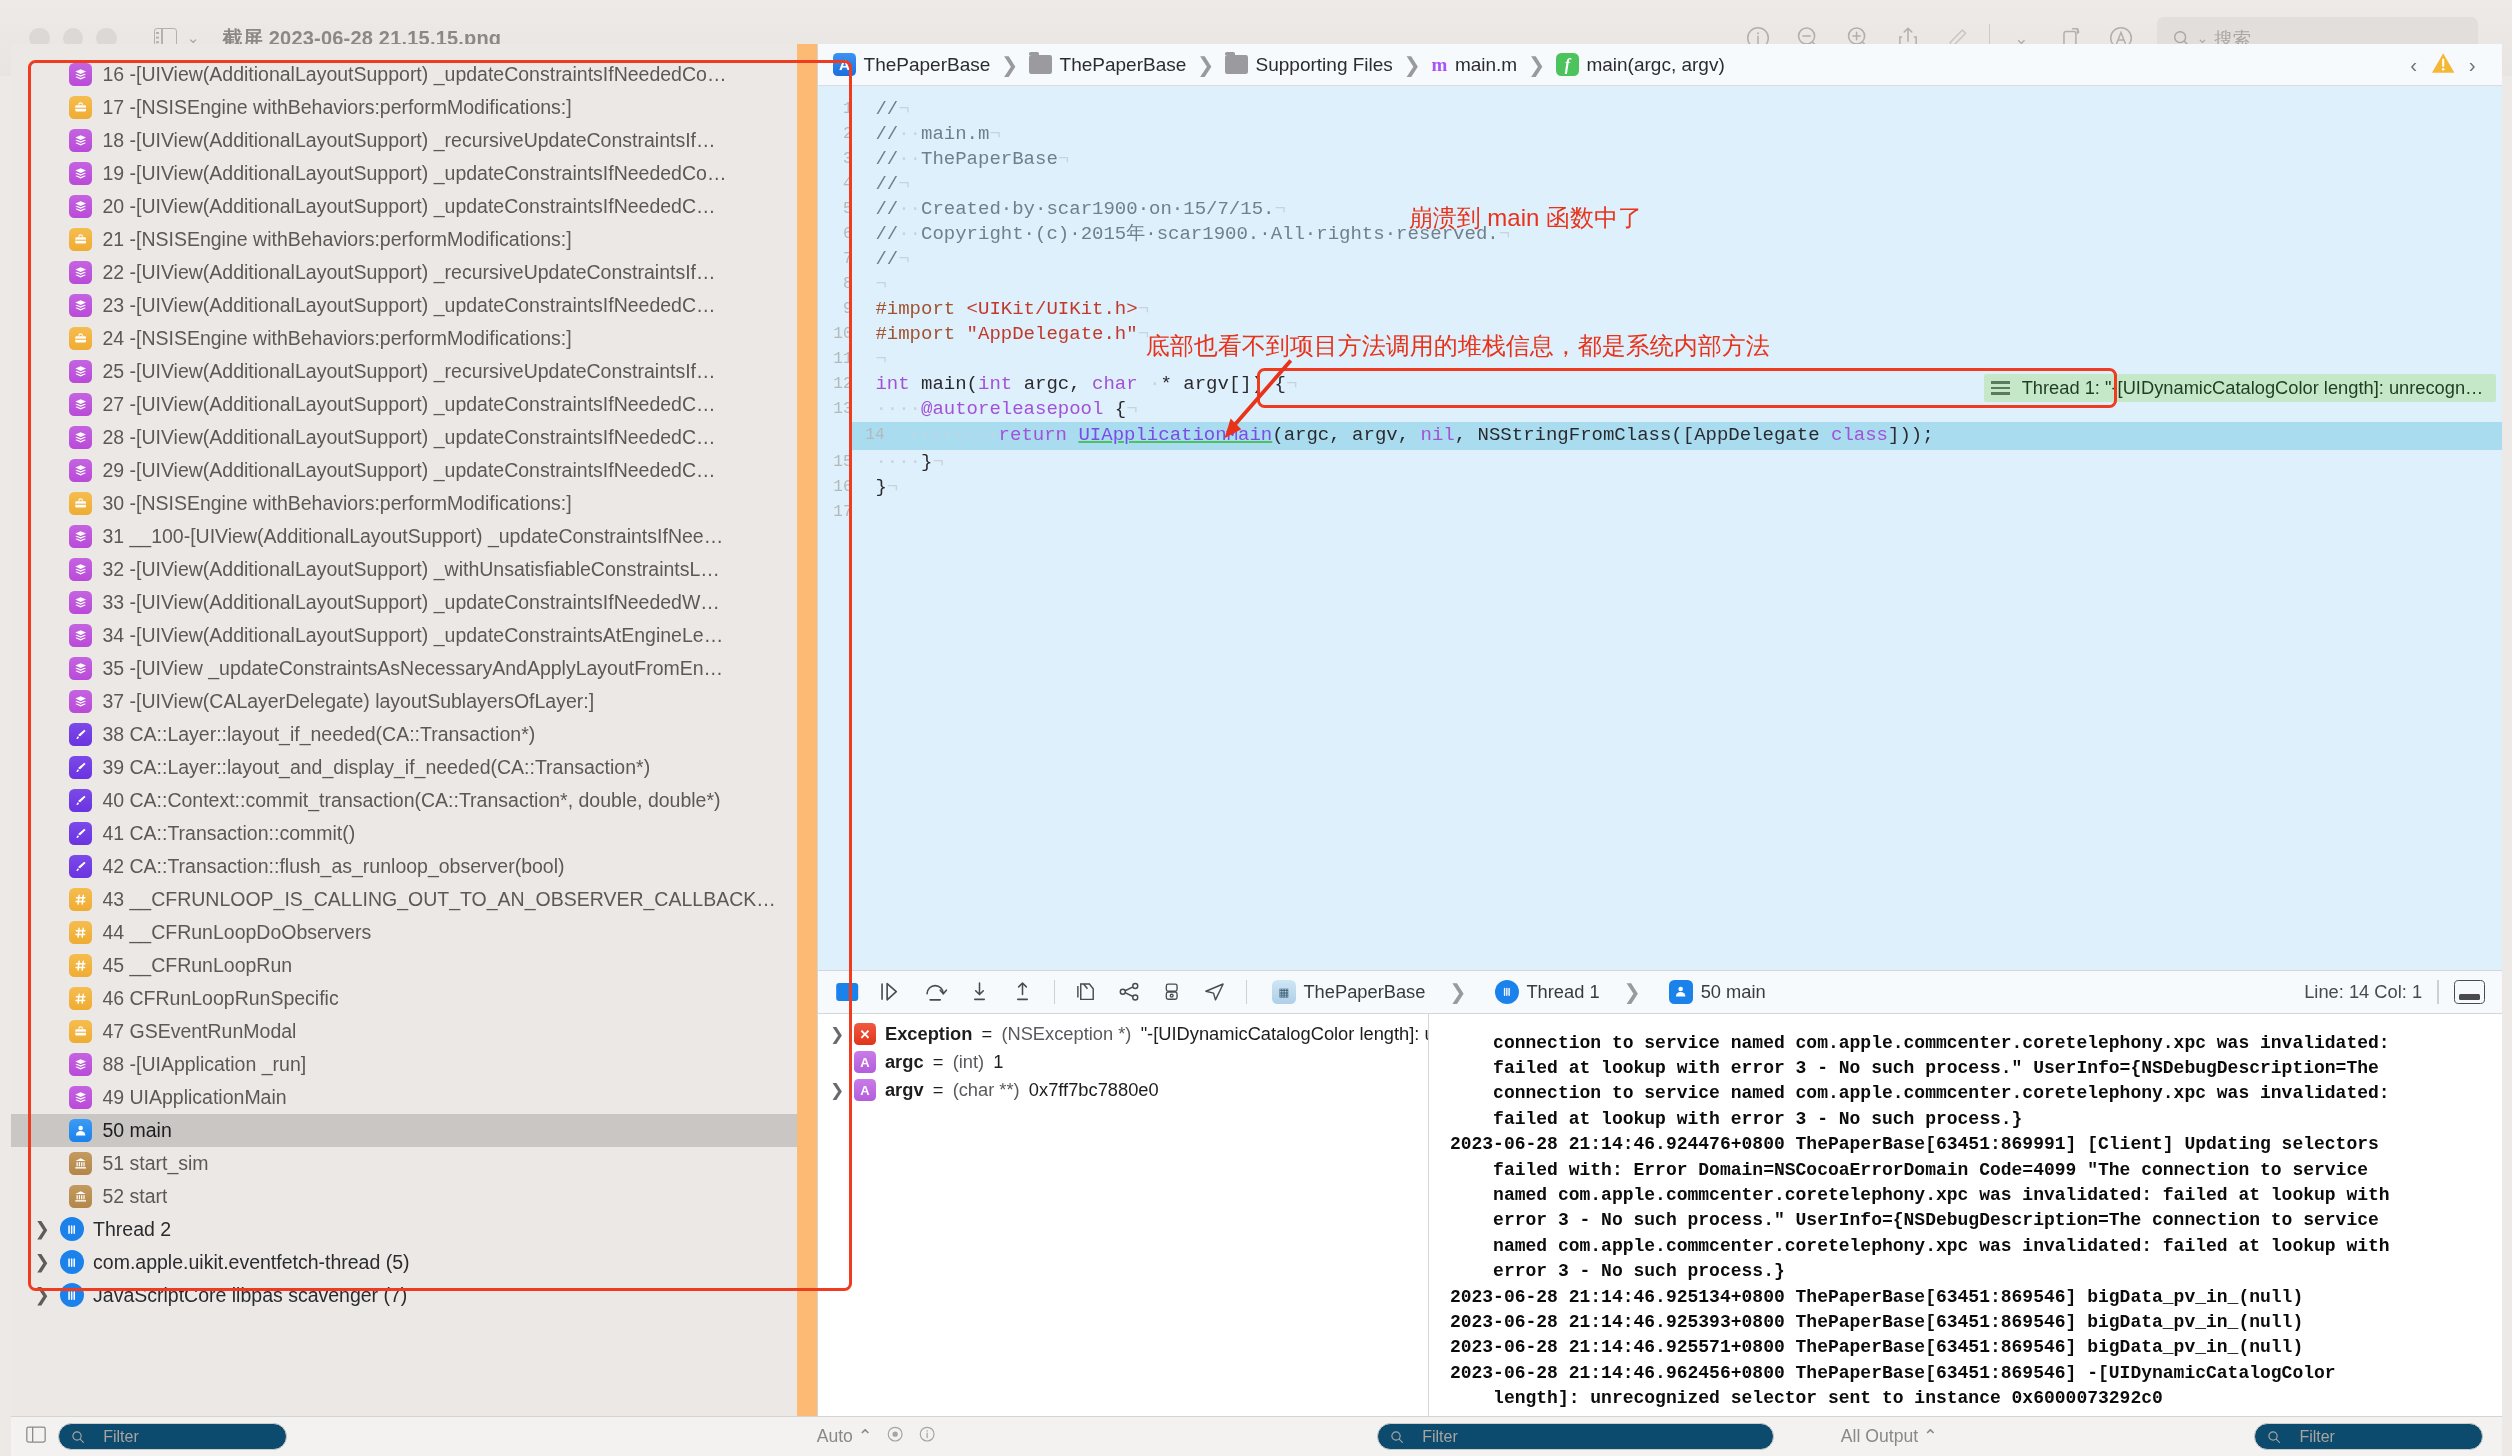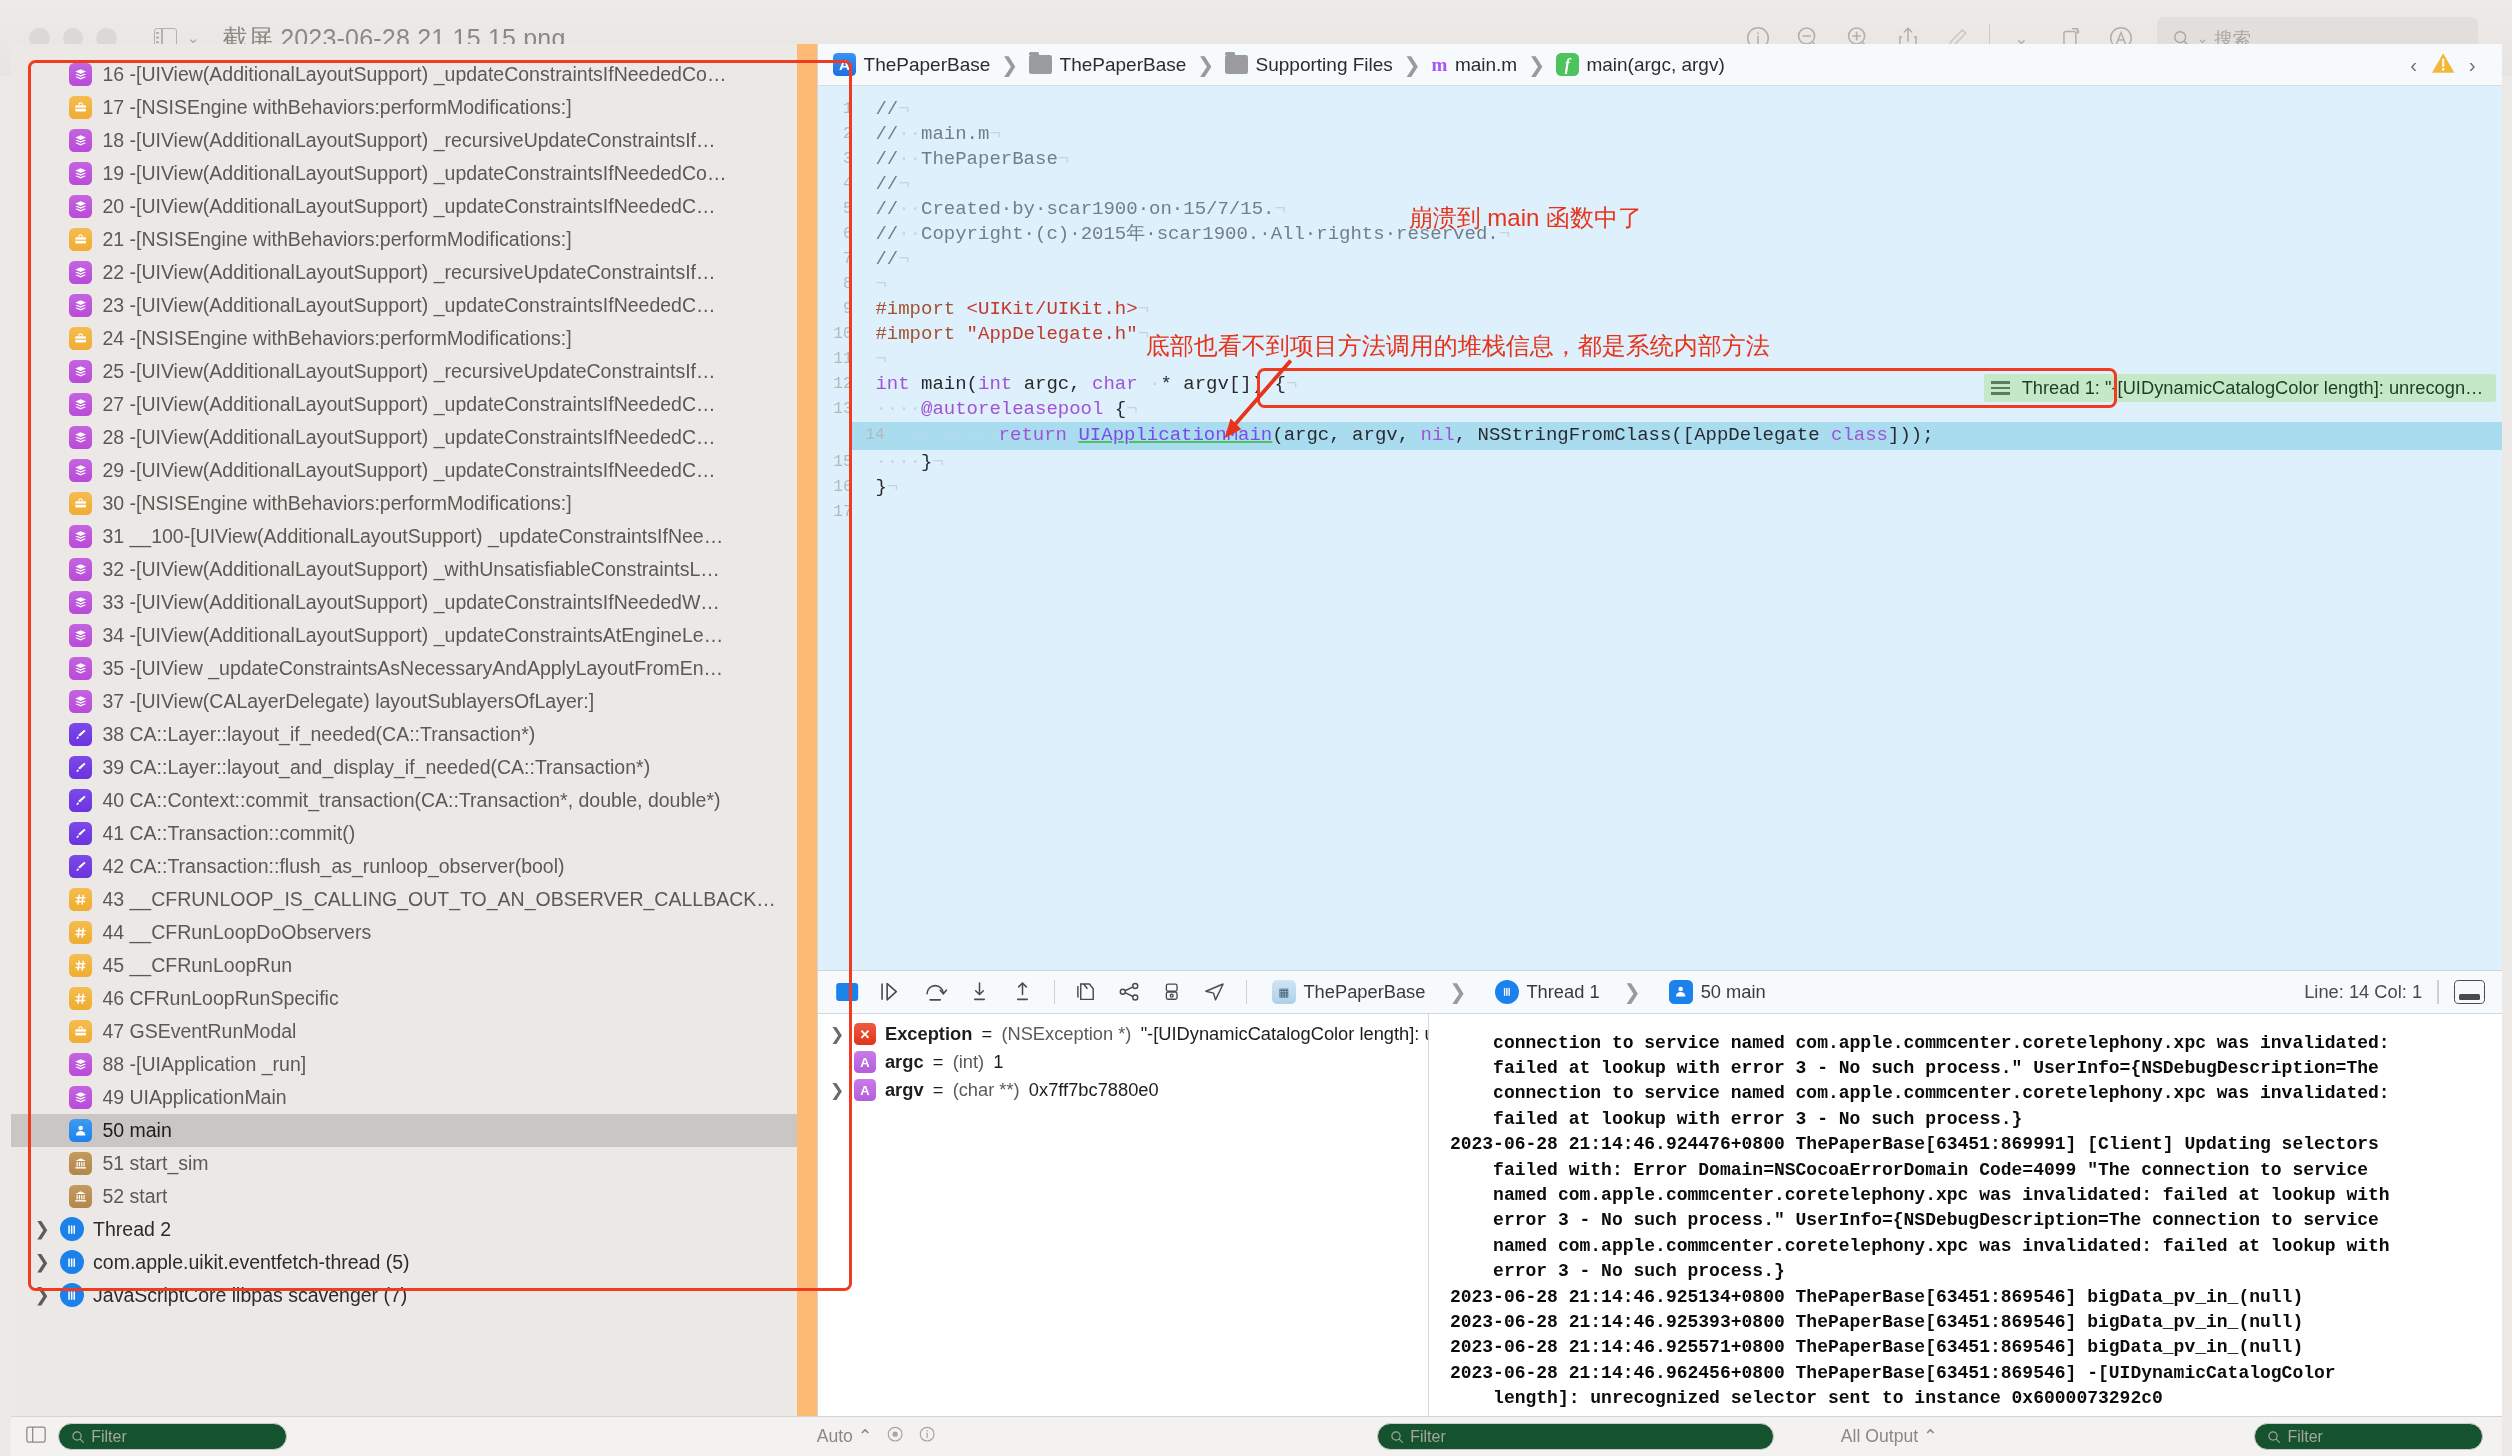--- a/index.html
+++ b/index.html
@@ -37,22 +37,22 @@
     content:""; position: absolute; left: 6.1px; top: 0; bottom: 0;
     width: 1.9px; background: #b5b1ae;
   }
   .sb-icon:after {
     content:""; position: absolute; left: 1.5px; top: 3.1px;
     width: 3.1px; height: 2.3px; background: #b5b1ae;
     box-shadow: 0 4.6px 0 #b5b1ae, 0 9.2px 0 #b5b1ae;
   }
   .chev-sm { font-size: 15.3px; color: #a9a5a2; }
   .doc-title {
-    margin-left: 23px; font-size: 25px; color: #8c8884; letter-spacing: 0.2px;
-    font-weight: 400;
+    margin-left: 23px; font-size: 20px; color: #8c8884; letter-spacing: 0.2px;
+    font-weight: 700;
   }
   .tb-right {
     position: absolute; right: 34px; top: 0; height: 76px;
     display: flex; align-items: center; gap: 0px;
   }
   .tb-btn {
     width: 50px; height: 46px; display: flex; align-items: center; justify-content: center;
     color: #b3afac;
   }
   .tb-sep { width: 1.5px; height: 29px; background: #cfcbc8; margin: 0 6.1px; }
@@ -260,21 +260,21 @@
   
   .bottombar {
     position: absolute; left: 10.7px; bottom: 0; width: 2491px; height: 40px;
     background: #f4f2f0; display: flex; align-items: center;
     border-top: 0.8px solid #d6d3d0;
     font-size: 17.6px; color: #8b8884;
   }
   .bb-left { width: 786px; display: flex; align-items: center; padding-left: 15.3px; gap: 12.2px;}
   .filterfield {
     width: 229px; height: 27.5px; border-radius: 13.7px; border: 1.1px solid #cfcdca;
-    background: #14532d; display: flex; align-items: center; padding-left: 10.7px; gap: 6px;
+    background: #0c4a6e; display: flex; align-items: center; padding-left: 10.7px; gap: 18px;
     color: #a8a5a1; font-size: 16px;
   }
   .bb-mid { display:flex; align-items:center; gap: 13.7px; padding-left: 20px;}
   .bb-right { margin-left: auto; display:flex; align-items:center; gap: 17px; padding-right: 18.3px;}
 </style>
 </head>
 <body>
 
 <div class="window">
 

